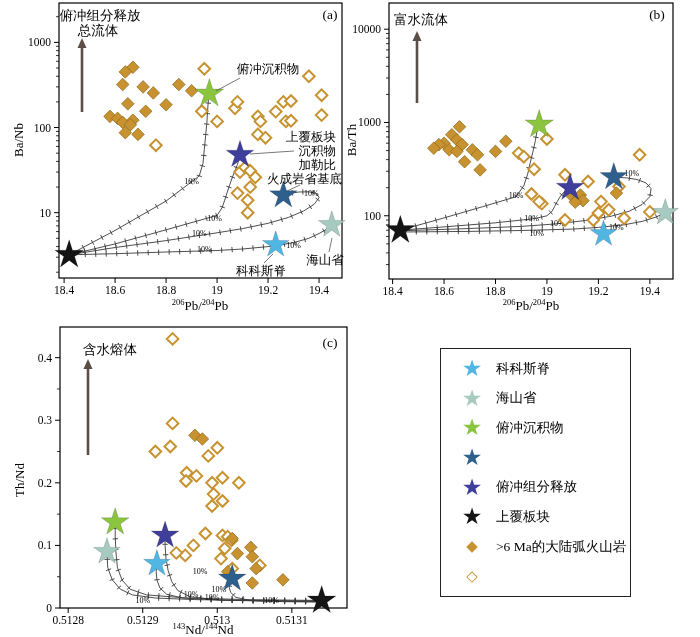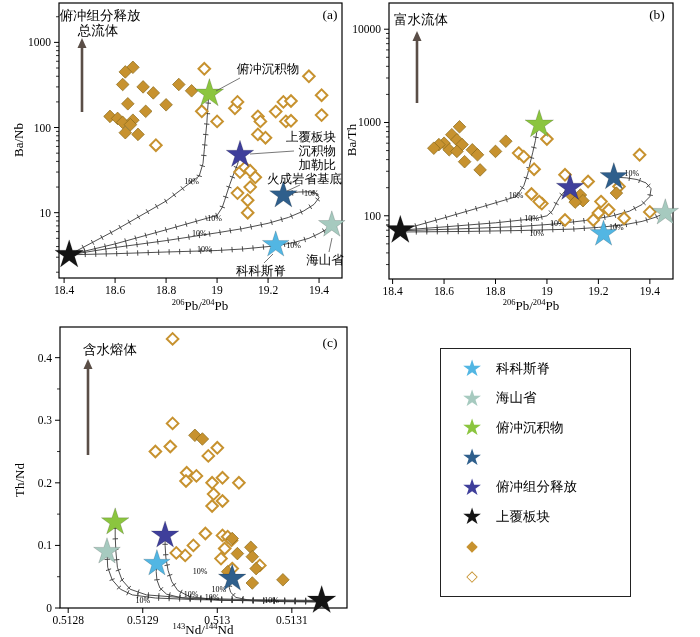--- a/index.html
+++ b/index.html
@@ -616,18 +616,19 @@
     <div class="lrow">
       <span class="lmark" style="color: rgb(63, 63, 155); font-size: 23px;">★</span>
       <span class="llab">俯冲组分释放</span>
     </div>
     <div class="lrow">
       <span class="lmark" style="color: rgb(20, 20, 20); font-size: 23px;">★</span>
       <span class="llab">上覆板块</span>
     </div>
     <div class="lrow">
       <span class="lmark" style="color: rgb(199, 146, 47); font-size: 15px;">◆</span>
+      <span class="llab">&gt;6 Ma的大陆弧火山岩</span>
     </div>
     <div class="lrow">
       <span class="lmark" style="color: rgb(199, 146, 47); font-size: 15px;">◇</span>
     </div>
   </div>
 </div>
 
 </body></html>

